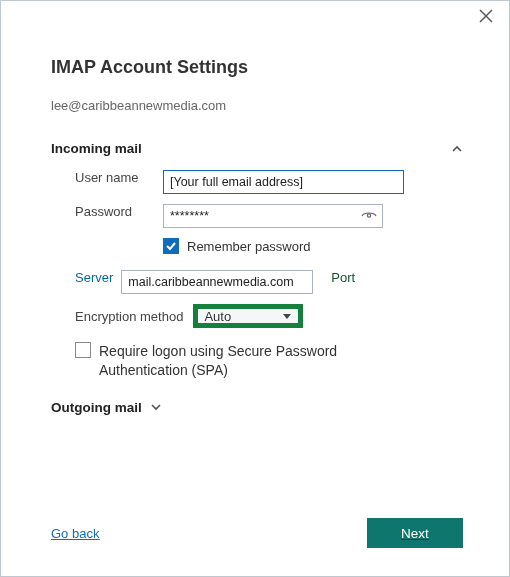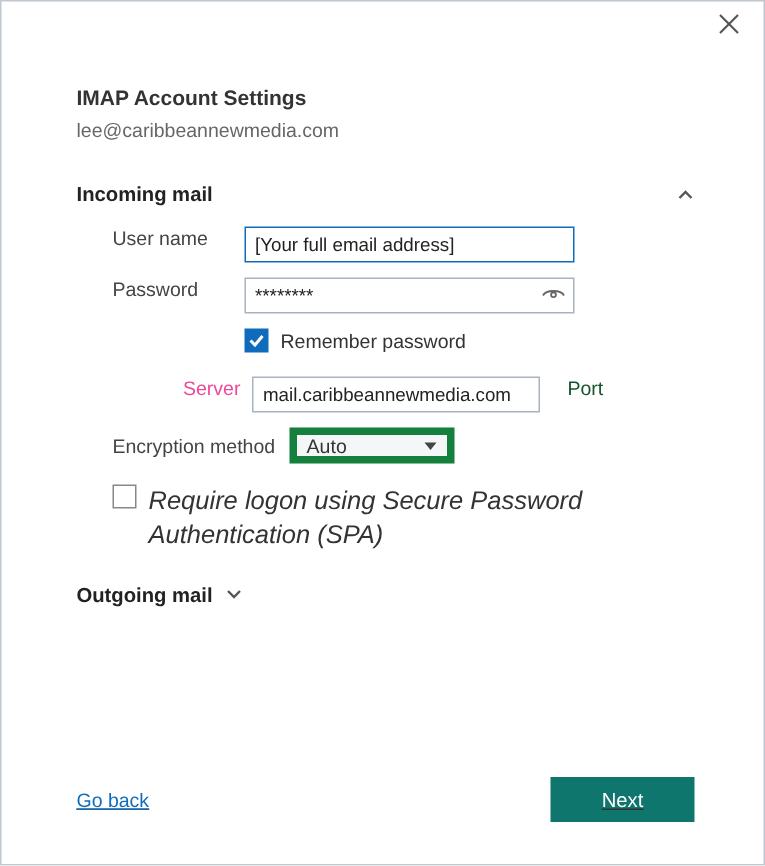--- a/index.html
+++ b/index.html
@@ -27,24 +27,24 @@
       width: 18px;
       height: 18px;
       cursor: pointer;
       color: #555;
     }
     .close svg { width: 14px; height: 14px; }
     .content {
       padding: 56px 46px 0 50px;
     }
     .title {
-      font-size: 14px;
+      font-size: 18px;
       font-weight: 600;
       color: #333;
-      margin-bottom: 6px;
+      margin-bottom: 20px;
     }
     .subtitle {
       font-size: 13px;
       color: #666;
       margin-bottom: 28px;
     }
     .section-header {
       display: flex;
       justify-content: space-between;
       align-items: center;
@@ -77,21 +77,21 @@
       padding: 2px 6px;
       font-size: 12.5px;
       background: #fff;
       font-family: inherit;
       color: #222;
     }
     .text-input.focused {
       border: 1px solid #0f6cbd;
       outline: none;
     }
-    .username-input { width: 220px; }
+    .username-input { width: 241px; }
     .pwd-wrap {
       position: relative;
       width: 220px;
       display: inline-block;
     }
     .pwd-input {
       width: 220px;
       padding-right: 26px;
     }
     .eye {
@@ -115,41 +115,41 @@
       cursor:pointer;
     }
     .checkbox.checked {
       background: #0f6cbd;
     }
     .checkbox.unchecked {
       background:#fff;
       border:1px solid #888;
     }
     .checkbox svg { width:12px;height:12px; }
-    .server-row .field-label2 { width: auto; margin-right: 8px; color:#ec4899;margin-left:47px; }
+    .server-row .field-label2 { width: auto; margin-right: 8px; color:#0369a1; }
     .server-input { width: 192px; margin-right: 18px; }
     .port-label { margin-right: 8px; color:#14532d; }
     .port-input { width: 50px; text-align:left; }
     .enc-row { margin-top: 10px; display:flex; align-items:center; }
     .enc-label { margin-right: 10px; color:#444; }
     .dropdown {
       border: 5px solid #15803d;
       height: 24px;
       width: 110px;
       display:flex;
       align-items:center;
       justify-content: space-between;
       padding: 0 6px;
       background: #f4f6f8;
       cursor:pointer;
       font-size:13px;
     }
     .dropdown .dd-chev svg { width:10px;height:10px; }
     .spa-row { margin-top: 14px; display:flex; align-items:flex-start; }
-    .spa-text { color:#333; font-size:17px; line-height:1.35; max-width: 310px; font-style: italic; }
+    .spa-text { color:#333; font-size:14px; line-height:1.35; max-width: 310px; }
     .outgoing {
       margin-top: 20px;
       display:flex;
       align-items:center;
       cursor:pointer;
     }
     .outgoing .label {
       font-weight:700;
       font-size: 13.5px;
       color:#222;

